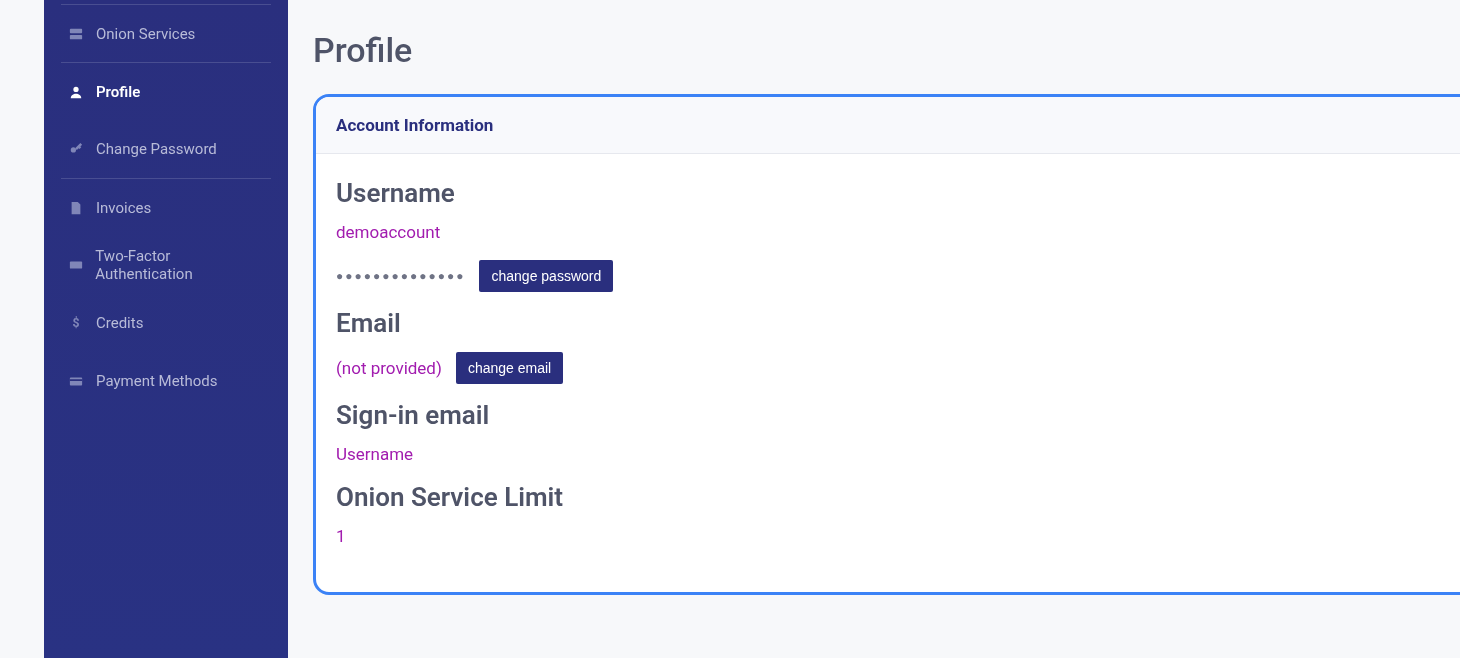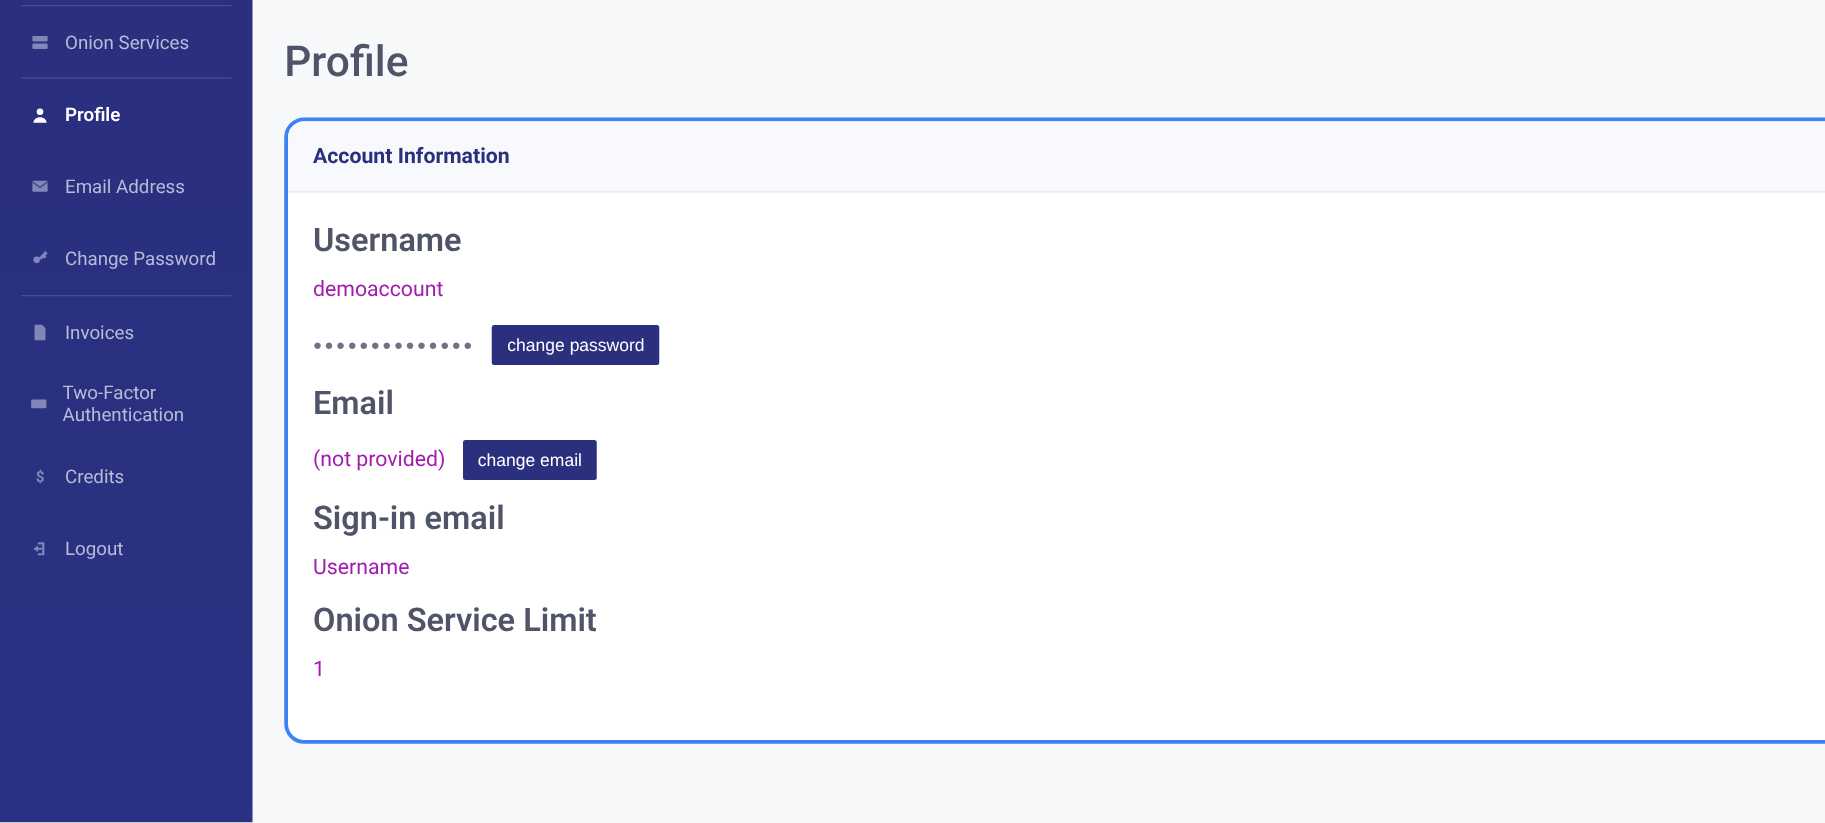--- a/index.html
+++ b/index.html
@@ -9,25 +9,26 @@
     background: #f7f8fa;
     color: #333;
     width: 1460px;
     height: 658px;
     overflow: hidden;
     display: flex;
   }
 
   
   .sidebar {
-    width: 202px;
+    width: 244px;
     background: linear-gradient(180deg, #2a2f7e 0%, #293283 100%);
     color: #b8bbd8;
     flex-shrink: 0;
     padding-top: 4px;
+    margin-left: 44px;
   }
   .sidebar-item {
     display: flex;
     align-items: center;
     padding: 0 24px;
     height: 58px;
     position: relative;
     cursor: pointer;
   }
   .sidebar-item.separated {
@@ -139,29 +140,20 @@
   <div class="sidebar-item active separated">
     <span class="icon">
       <svg viewBox="0 0 16 16" fill="currentColor">
           <circle cx="8" cy="5" r="3"></circle>
           <path d="M2 15c0-3 3-5 6-5s6 2 6 5"></path>
         </svg>
     </span>
     <span class="label">Profile</span>
   </div>
 
-  <div class="sidebar-item">
-    <span class="icon">
-      <svg viewBox="0 0 16 16" fill="currentColor">
-          <rect x="1" y="3" width="14" height="10" rx="1"></rect>
-          <path d="M1 4l7 5 7-5" stroke="#2a2f7e" stroke-width="1" fill="none"></path>
-        </svg>
-    </span>
-    <span class="label">Email Address</span>
-  </div>
 
   <div class="sidebar-item">
     <span class="icon">
       <svg viewBox="0 0 16 16" fill="currentColor">
           <circle cx="5" cy="9" r="3"></circle>
           <path d="M7 7l6-6 2 2-2 2 1 1-2 2-1-1-2 2"></path>
         </svg>
     </span>
     <span class="label">Change Password</span>
   </div>
@@ -186,32 +178,32 @@
 
   <div class="sidebar-item">
     <span class="icon">
       <svg viewBox="0 0 16 16" fill="currentColor">
           <text x="4" y="13" font-size="14" font-weight="bold">$</text>
         </svg>
     </span>
     <span class="label">Credits</span>
   </div>
 
-
-
-
-  <div class="sidebar-item">
-    <span class="icon">
-      <svg viewBox="0 0 16 16" fill="currentColor">
-          <path d="M6 2h6v12H6v-2h4V4H6z"></path>
-          <path d="M2 8l4-3v2h4v2H6v2z"></path>
-        </svg>
-    </span>
-    <span class="label">Logout</span>
-  </div>
+  <div class="sidebar-item">
+    <span class="icon">
+      <svg viewBox="0 0 16 16" fill="currentColor">
+          <rect x="1" y="4" width="14" height="9" rx="1"></rect>
+          <rect x="1" y="6" width="14" height="2" fill="#2a2f7e"></rect>
+        </svg>
+    </span>
+    <span class="label">Payment Methods</span>
+  </div>
+
+
+
 
 </nav>
 
 <main class="main">
   <h1 class="page-title">Profile</h1>
 
   <div class="card">
     <div class="card-header">
       <div class="card-header-title">Account Information</div>
     </div>

